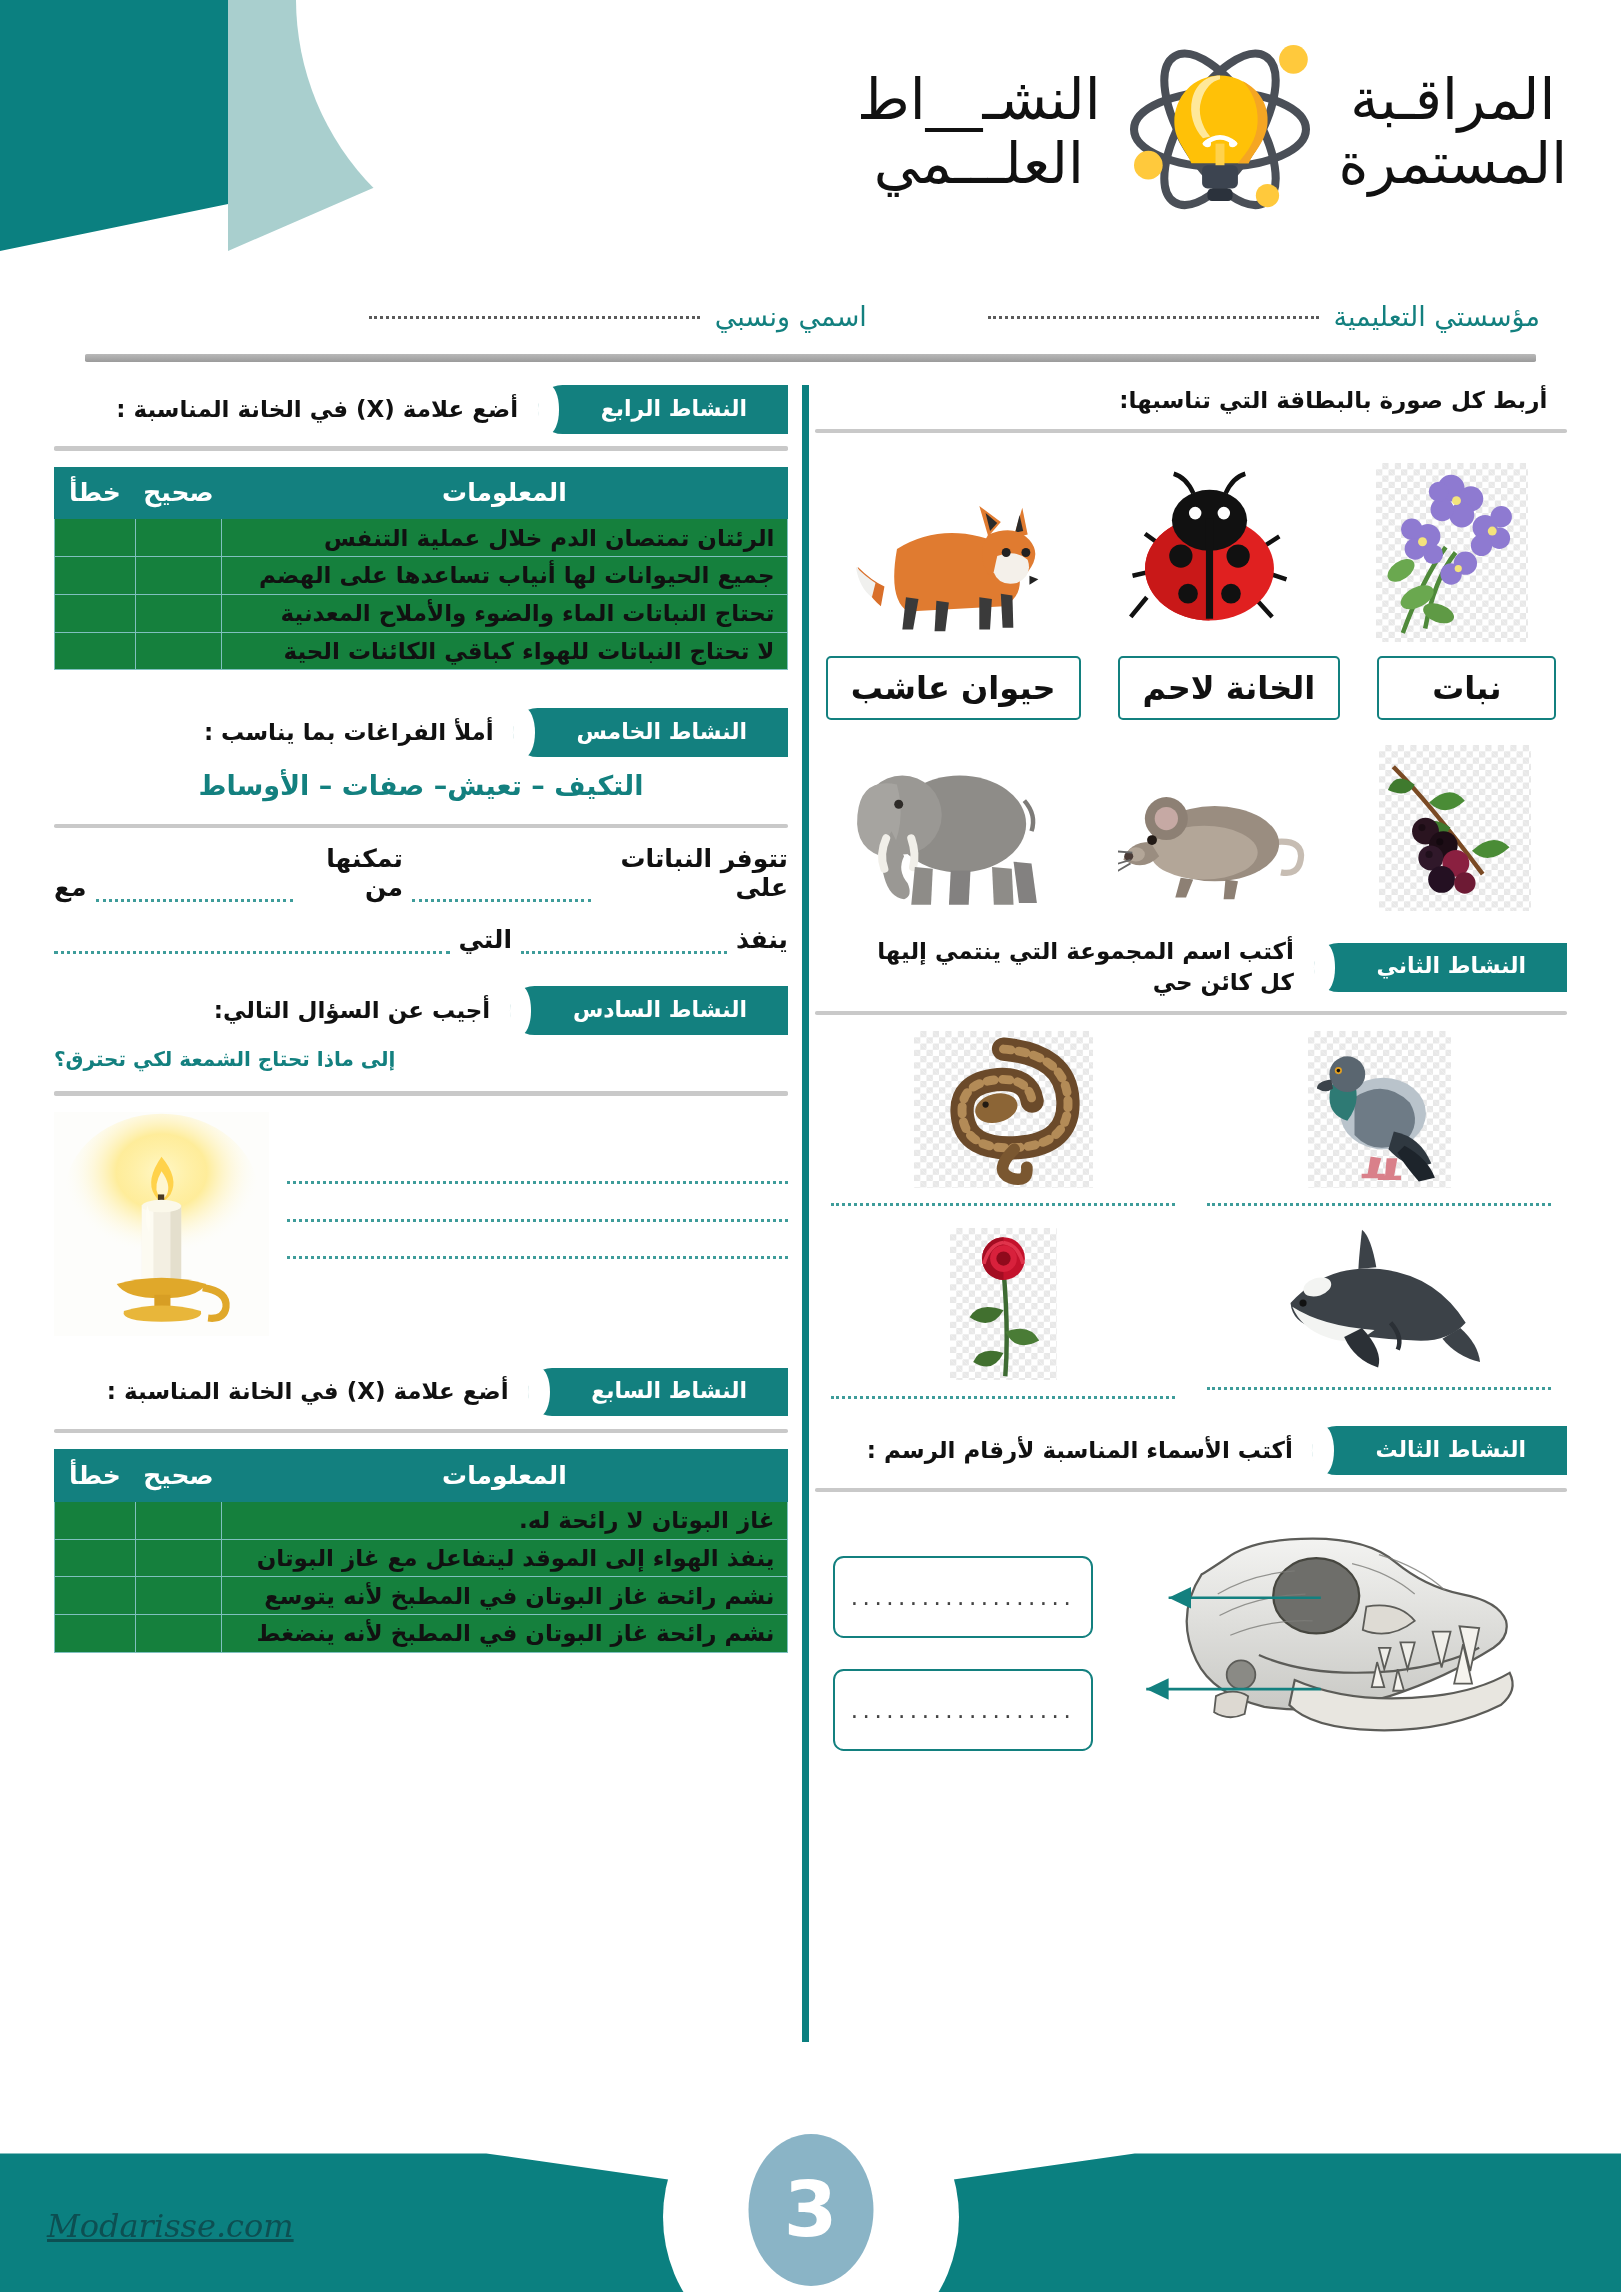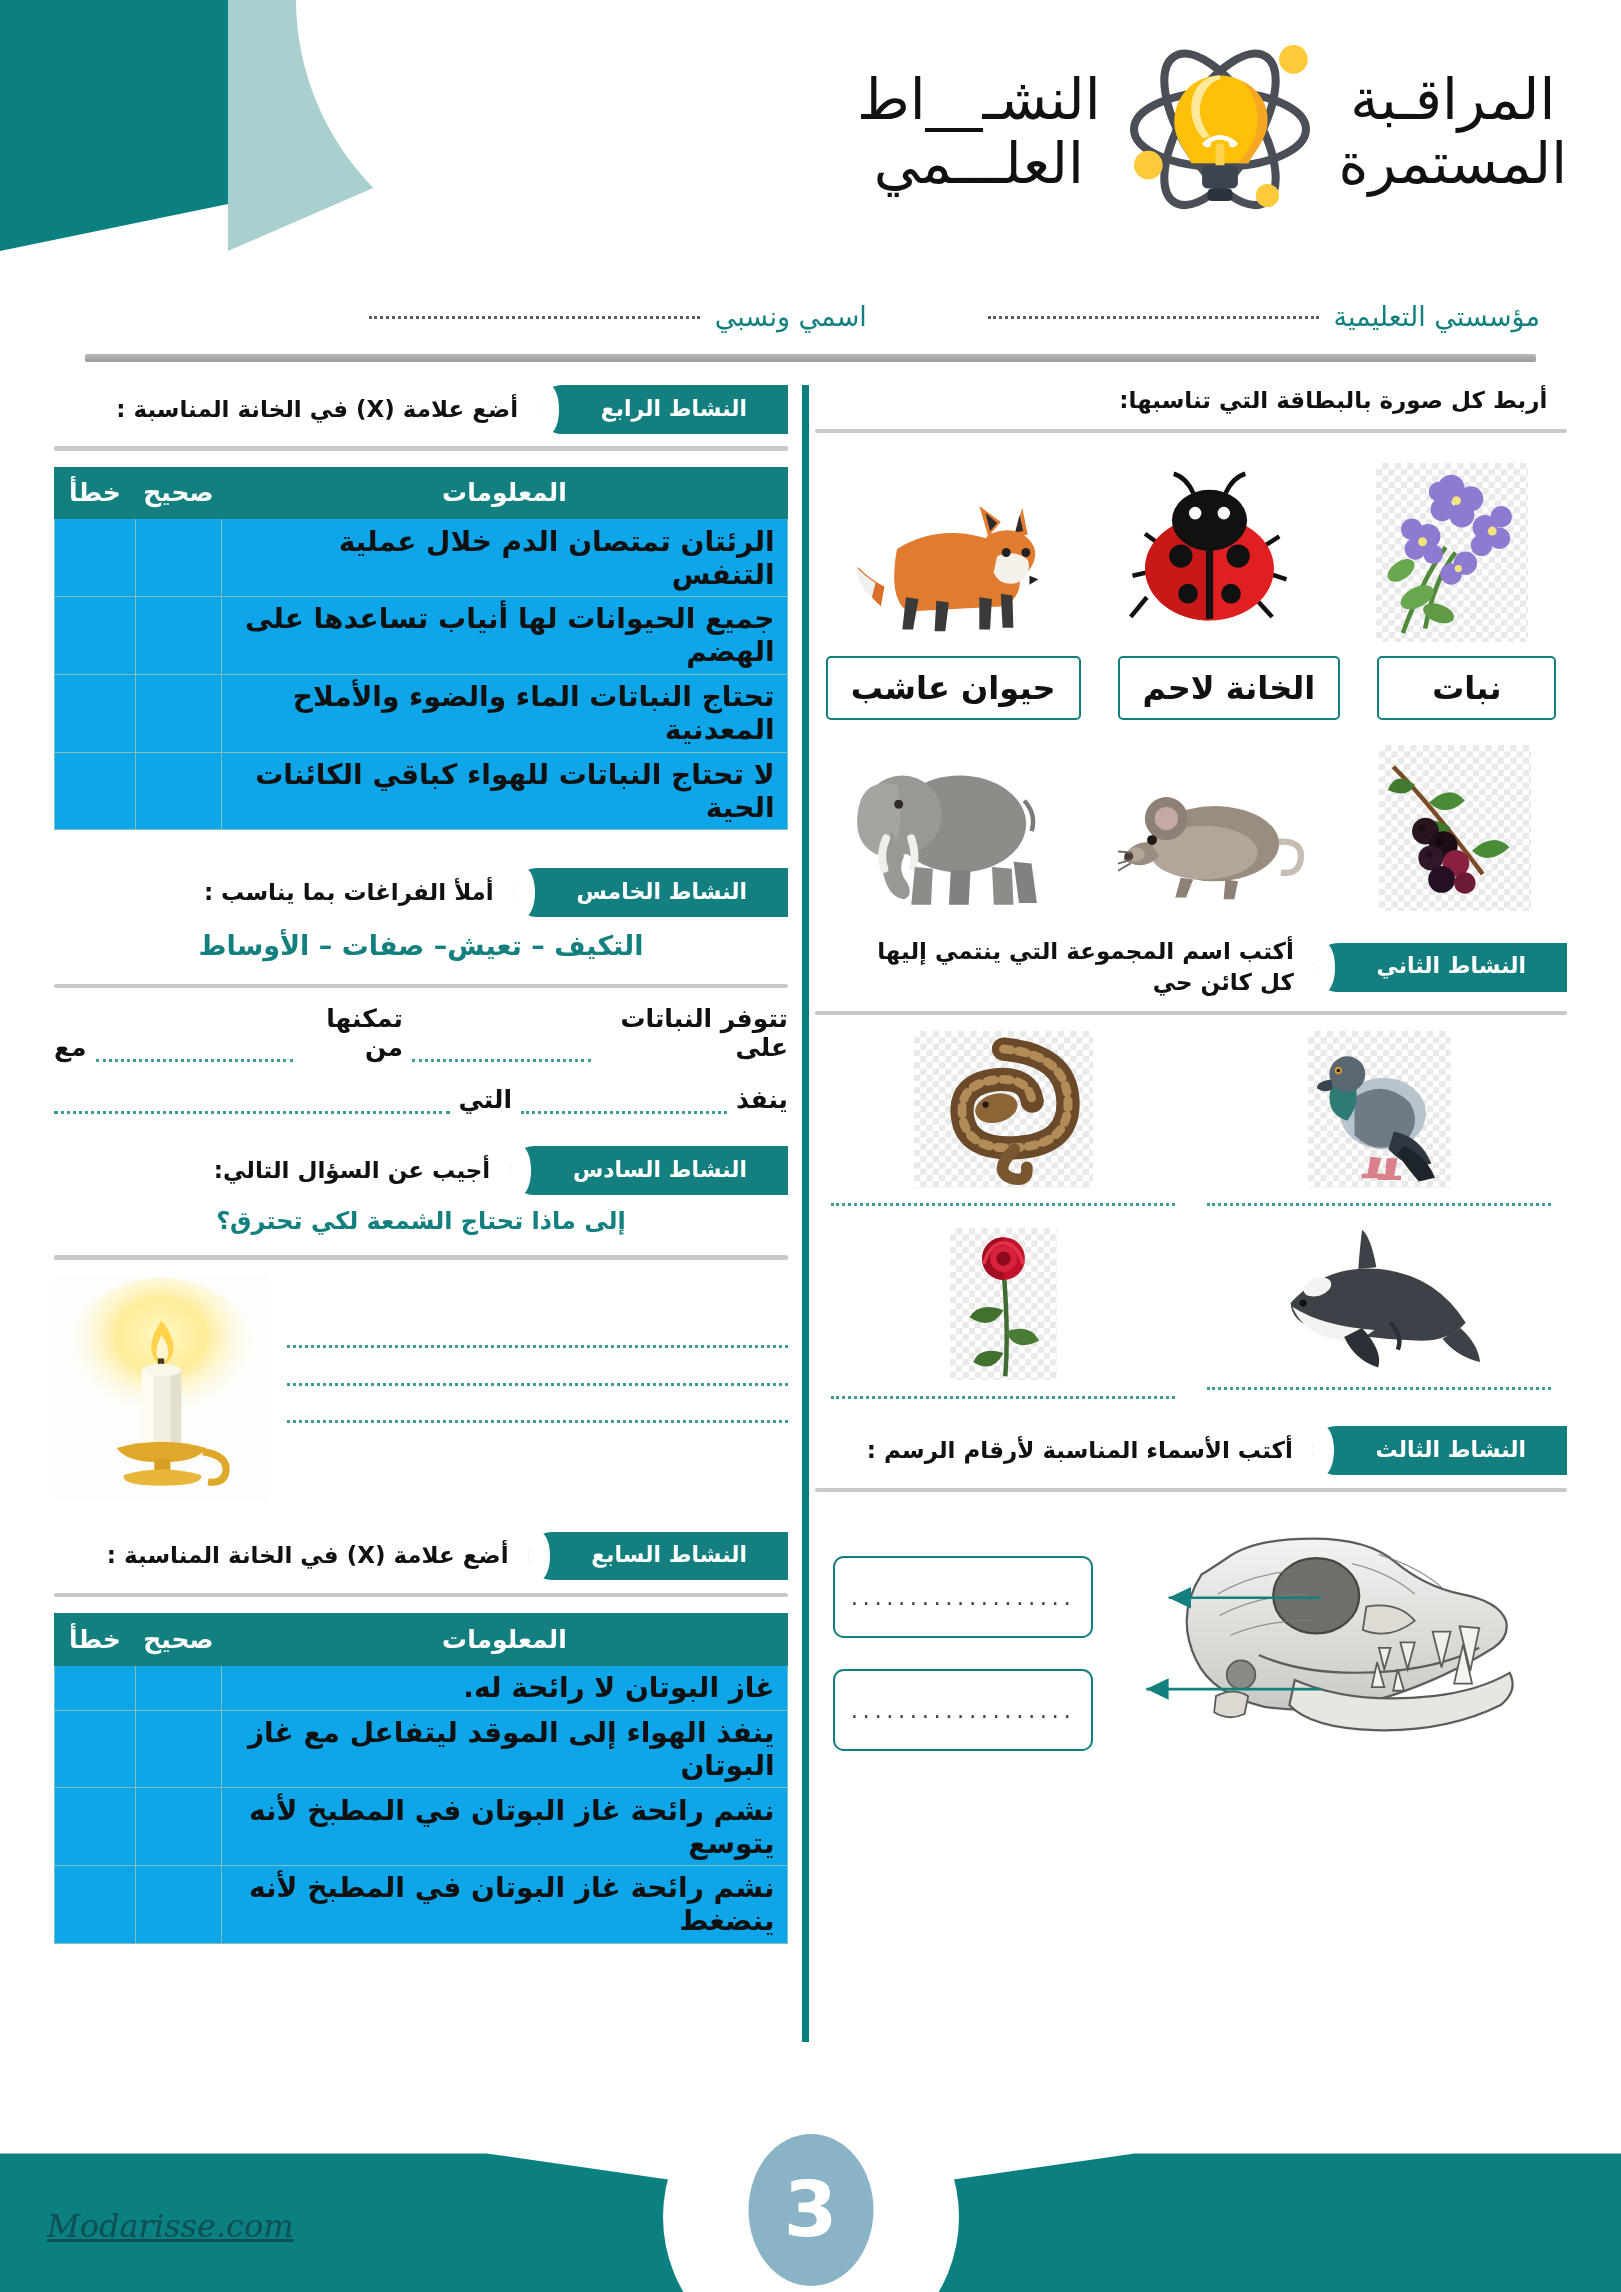--- a/index.html
+++ b/index.html
@@ -115,29 +115,29 @@
   
   table.tf { width:100%; border-collapse:collapse; direction:rtl; }
   table.tf th {
     background:#13807f; color:#fff; font-size:25px; font-weight:bold;
     padding:10.7px 7.2px; border:1.8px solid #13807f;
   }
   table.tf th.info-col { width:auto; }
   table.tf th.narrow { width:81px; }
   table.tf td {
     border:1.8px solid #7fc0bf; height:31px; padding:5.4px 12.5px;
-    font-size:28px; color:#111; background:#0ea5e9;
+    font-size:23px; color:#111; background:#15803d;
   }
   table.tf td.stmt { text-align:right; font-weight:600; }
 
   
   .wordbank { color:#13807f; font-size:27px; font-weight:bold; text-align:center; margin:12.5px 0 23px; direction:rtl; }
   .blankline { display:flex; align-items:flex-end; direction:rtl; font-size:25px; font-weight:bold; color:#111; margin-bottom:23px; gap:9px; }
   .blankline .dots { border-bottom:3.6px dotted #3e9c9a; height:5.4px; }
-  .q6-question { color:#13807f; font-size:24px; font-weight:bold; text-align:center; direction:rtl; margin:4px 0 0; }
+  .q6-question { color:#13807f; font-size:20px; font-weight:bold; text-align:left; direction:rtl; margin:4px 0 0; }
 
   
   .candle-block { display:flex; direction:rtl; align-items:center; gap:18px; margin-top:14.3px; }
   .answer-lines { flex:1; display:flex; flex-direction:column; gap:32px; padding-bottom:9px; }
 
   
   .skull-area { position:relative; height:269px; margin-top:12.5px; }
 
   
   .footer { position:absolute; bottom:0; left:0; width:1621px; height:215px; overflow:hidden; }

